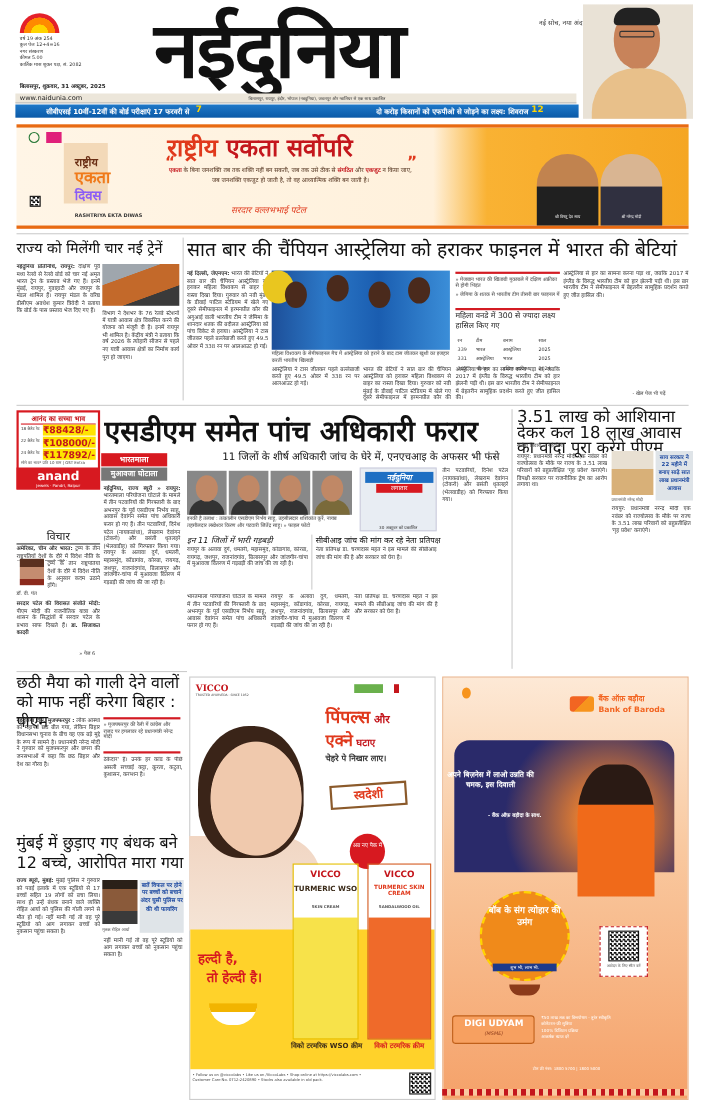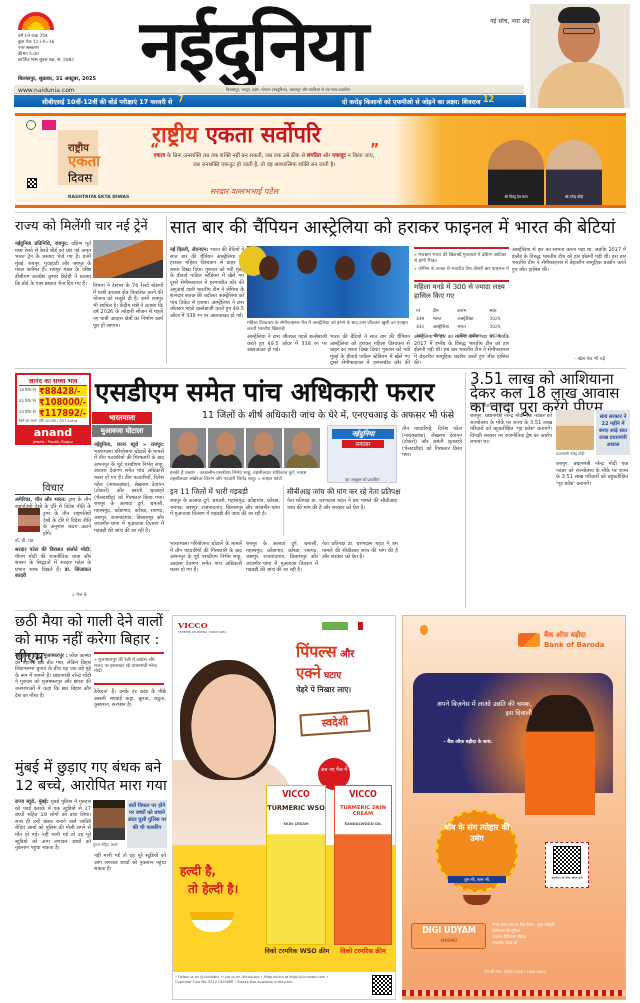--- a/index.html
+++ b/index.html
@@ -28,21 +28,21 @@
   
   .banner { left: 15px; top: 113px; width: 611px; height: 95px; background: linear-gradient(90deg, #fff5e6 0%, #fff1dc 62%, #f9b233 70%, #f5a623 100%); border-top: 3px solid #e86a12; border-bottom: 3px solid #e86a12; }
   .banner-title { left: 152px; top: 118px; font-size: 22px; font-weight: 900; color: #e0391c; font-family: "DejaVu Serif", serif; }
   .banner-title span { color: #c4161c; }
   .banner-quote { left: 150px; top: 151px; width: 228px; font-size: 5.4px; line-height: 8.5px; color: #4a2a16; text-align: center; }
   .banner-quote b { color: #c4161c; }
   .banner-sign { left: 210px; top: 185px; font-size: 8px; color: #e0391c; font-style: italic; }
   .ekta-logo { left: 68px; top: 140px; }
   .ekta-logo .l1 { font-size: 10px; font-weight: bold; color: #6a2e14; }
   .ekta-logo .l2 { font-size: 15px; font-weight: 900; color: #f07a1a; line-height: 15px; }
-  .ekta-logo .l3 { font-size: 12px; font-weight: 400; color: #000000; }
+  .ekta-logo .l3 { font-size: 12px; font-weight: 700; color: #8b5cf6; }
   .rashtriya { left: 68px; top: 194px; font-size: 4.5px; font-weight: bold; color: #333; }
   .cm-photo, .pm-photo { top: 140px; width: 56px; height: 65px; border-radius: 28px 28px 0 0; }
   .cm-photo { left: 488px; background: linear-gradient(#c1834f 0 45%, #202020 46%); }
   .pm-photo { left: 546px; background: linear-gradient(#d9b592 0 45%, #303040 46%); }
   .ad-cap { font-size: 3.6px; color: #fff; text-align:center; width: 40px; }
   .qr { background: repeating-conic-gradient(#111 0 25%, #fff 0 50%) 0 0/4px 4px; border: 1px solid #111; }
   
   .rule { background: #ccc; }
   .h-big { font-family: "DejaVu Sans", sans-serif; font-weight: normal; color: #111; white-space: nowrap; }
   .story-photo { background: #888; }
@@ -238,21 +238,21 @@
     <div class="f"></div>
   </div>
 <div class="abs tiny" style="left:170px;top:470px;width:152px;">इनकी है तलाश : तत्कालीन एसडीएम निर्भय साहू, तहसीलदार शशिकांत कुर्रे, नायब तहसीलदार लखेश्वर किरण और पटवारी जितेंद्र साहू। » फाइल फोटो</div>
 <div class="abs nd-box">
   <div class="t1">नईदुनिया</div>
   <div class="t2">लगातार</div>
 </div>
 <div class="abs nd-cap">30 अक्टूबर को प्रकाशित</div>
 <div class="abs body-text" style="left:402px;top:425px;width:60px;height:150px;">तीन पटवारियों, दिनेश पटेल (नायकबांधा), लेखराम देवांगन (टोकरो) और बसंती धृतलहरे (भेलवाडीह) को गिरफ्तार किया गया।</div>
 
-<div class="abs h-big" style="left:170px;top:486px;font-size:7.4px;">इन 11 जिलों में भारी गड़बड़ी</div>
+<div class="abs h-big" style="left:170px;top:486px;font-size:7.4px;font-style:italic;">इन 11 जिलों में भारी गड़बड़ी</div>
 <div class="abs body-text" style="left:170px;top:497px;width:110px;height:38px;">रायपुर के अलावा दुर्ग, धमतरी, महासमुंद, कोंडागांव, कोरबा, रायगढ़, जशपुर, राजनांदगांव, बिलासपुर और जांजगीर-चांपा में मुआवजा वितरण में गड़बड़ी की जांच की जा रही है।</div>
 <div class="abs rule" style="left:283px;top:486px;width:1px;height:50px;"></div>
 <div class="abs h-big" style="left:287px;top:486px;font-size:7.2px;text-align:right;">सीबीआइ जांच की मांग कर रहे नेता प्रतिपक्ष</div>
 <div class="abs body-text" style="left:287px;top:497px;width:110px;height:38px;">नेता प्रतिपक्ष डा. चरणदास महंत ने इस मामले की सीबीआइ जांच की मांग की है और सरकार को घेरा है।</div>
 <div class="abs body-text" style="left:170px;top:540px;width:72px;height:68px;">भारतमाला परियोजना घोटाले के मामले में तीन पटवारियों की गिरफ्तारी के बाद अभनपुर के पूर्व एसडीएम निर्भय साहू, आवास देवांगन समेत पांच अधिकारी फरार हो गए हैं।</div>
 <div class="abs body-text" style="left:246px;top:540px;width:72px;height:68px;">रायपुर के अलावा दुर्ग, धमतरी, महासमुंद, कोंडागांव, कोरबा, रायगढ़, जशपुर, राजनांदगांव, बिलासपुर और जांजगीर-चांपा में मुआवजा वितरण में गड़बड़ी की जांच की जा रही है।</div>
 <div class="abs body-text" style="left:322px;top:540px;width:76px;height:68px;">नेता प्रतिपक्ष डा. चरणदास महंत ने इस मामले की सीबीआइ जांच की मांग की है और सरकार को घेरा है।</div>
 
 <div class="abs rule" style="left:465px;top:372px;width:1px;height:236px;"></div>
 <div class="abs h-big" style="left:470px;top:372px;font-size:15px;line-height:14px;width:156px;white-space:normal;">3.51 लाख को आशियाना देकर कल 18 लाख आवास का वादा पूरा करेंगे पीएम</div>
@@ -316,21 +316,21 @@
 <div class="abs tiny" style="left:175px;top:975px;width:160px;font-size:3.4px;line-height:4.6px;">• Follow us on @viccolabs • Like us on /ViccoLabs • Shop online at https://viccolabs.com • Customer Care No. 0712-2420890 • Stocks also available in old pack.</div>
 <div class="abs qr" style="left:372px;top:975px;width:20px;height:20px;"></div>
 
 <div class="abs bob"></div>
 <div class="abs" style="left:518px;top:633px;width:22px;height:14px;background:linear-gradient(135deg,#f26522 0 50%,#f7941d 50%);border-radius:3px;"></div>
 <div class="abs" style="left:544px;top:630px;font-size:7px;font-weight:bold;color:#f26522;">बैंक ऑफ़ बड़ौदा</div>
 <div class="abs" style="left:544px;top:641px;font-size:7px;font-weight:bold;color:#f26522;">Bank of Baroda</div>
 <div class="abs" style="left:420px;top:625px;width:8px;height:10px;border-radius:50%;background:#f7941d;"></div>
 <div class="abs bob-scene"></div>
 <div class="abs bob-woman"></div>
-<div class="abs" style="left:436px;top:700px;width:96px;font-size:6.6px;line-height:9px;font-weight:normal;color:#fff;text-align:right;">अपने बिज़नेस में लाओ उन्नति की चमक, इस दिवाली</div>
+<div class="abs" style="left:398px;top:700px;width:96px;font-size:6.6px;line-height:9px;font-weight:bold;color:#fff;text-align:center;">अपने बिज़नेस में लाओ उन्नति की चमक, इस दिवाली</div>
 <div class="abs" style="left:420px;top:738px;width:96px;font-size:4.8px;font-weight:bold;color:#fff;text-align:center;">- बैंक ऑफ़ बड़ौदा के साथ.</div>
 <div class="abs bob-circle"></div>
 <div class="abs" style="left:444px;top:822px;width:66px;font-size:8px;line-height:11px;font-weight:bold;color:#fff;text-align:center;">बॉब के संग त्योहार की उमंग</div>
 <div class="abs" style="left:448px;top:876px;width:58px;height:7px;background:#1e3a8a;color:#fff;font-size:4px;text-align:center;line-height:7px;">शुभ भी, लाभ भी.</div>
 <div class="abs" style="left:463px;top:895px;width:28px;height:10px;border-radius:0 0 14px 14px;background:#8b3a1a;"></div>
 <div class="abs" style="left:545px;top:842px;width:44px;height:46px;background:#fff;border:1px dashed #c4161c;"></div>
 <div class="abs qr" style="left:553px;top:846px;width:28px;height:28px;"></div>
 <div class="abs tiny" style="left:546px;top:876px;width:42px;font-size:3.4px;text-align:center;">आवेदन के लिए स्कैन करें</div>
 <div class="abs digi"></div>
 <div class="abs" style="left:414px;top:926px;width:70px;font-size:8px;font-weight:900;color:#fff;text-align:center;">DIGI UDYAM</div>

